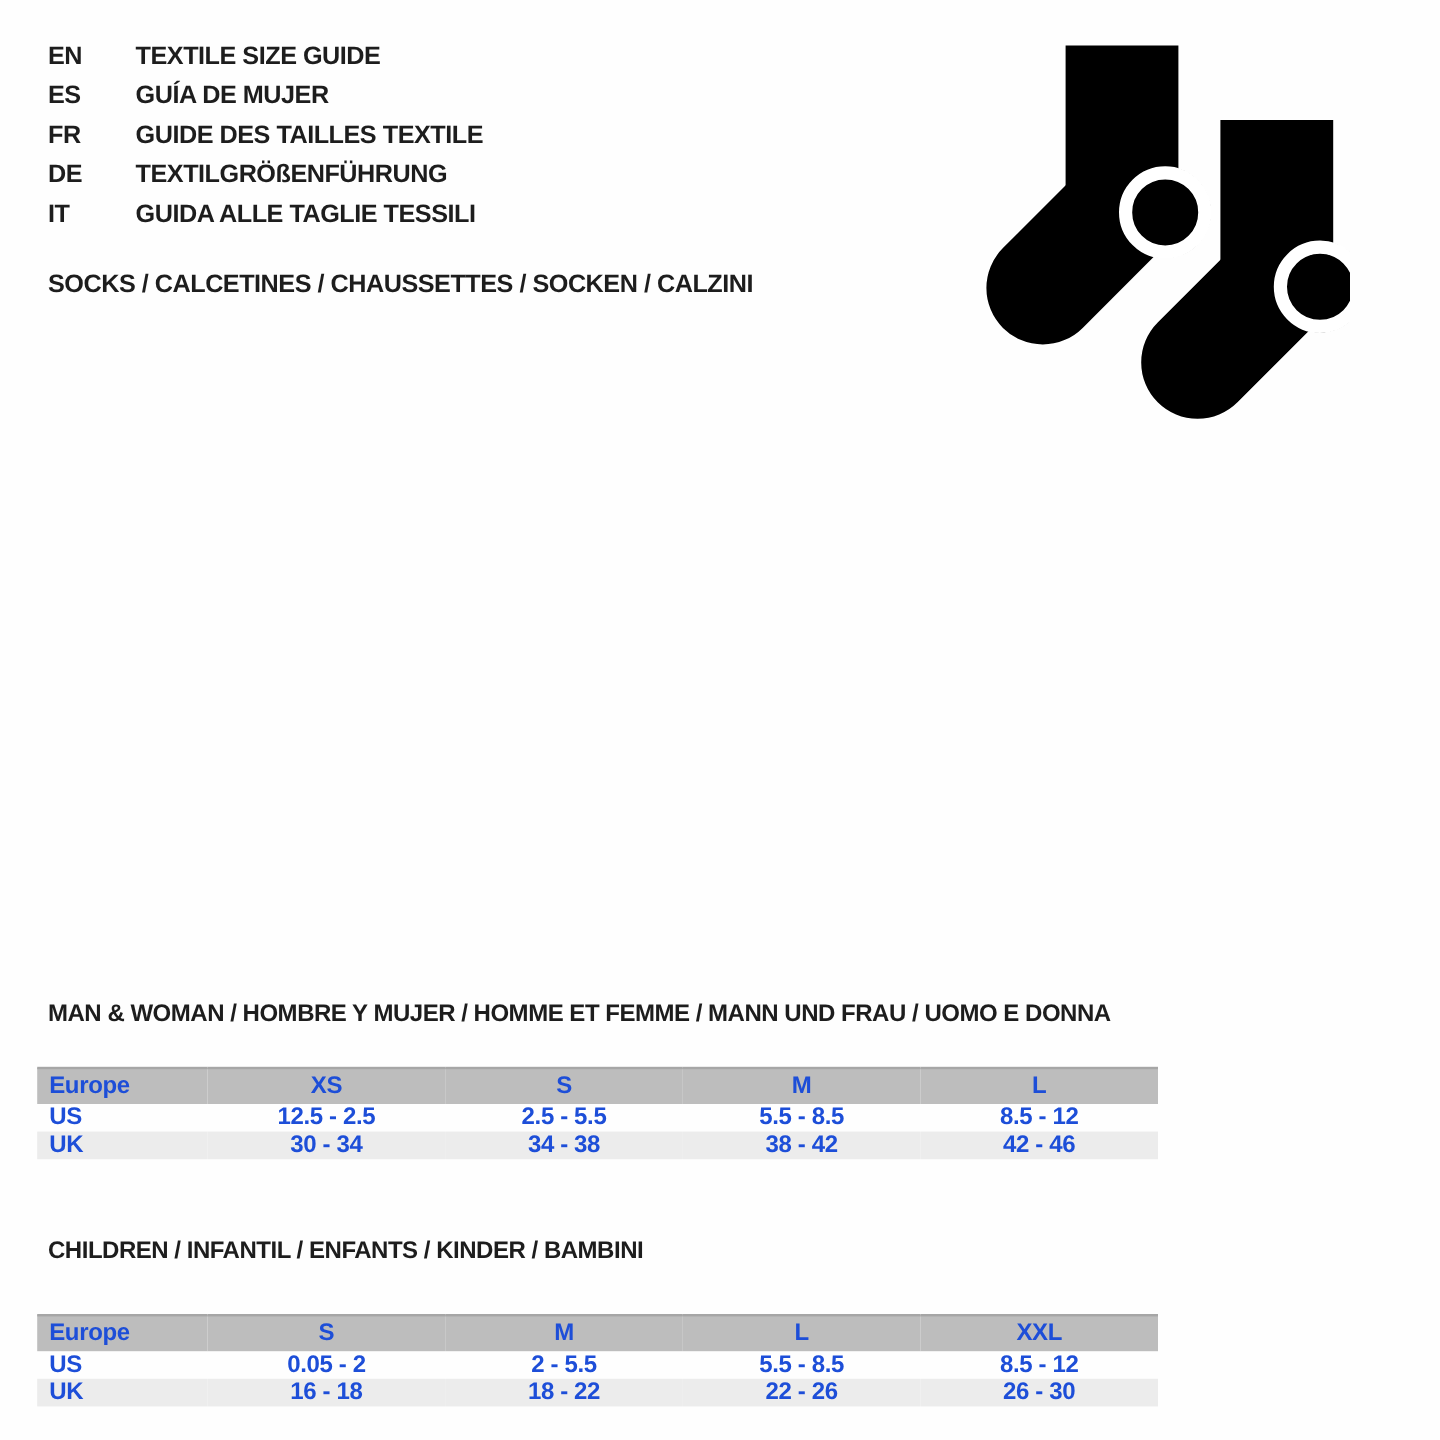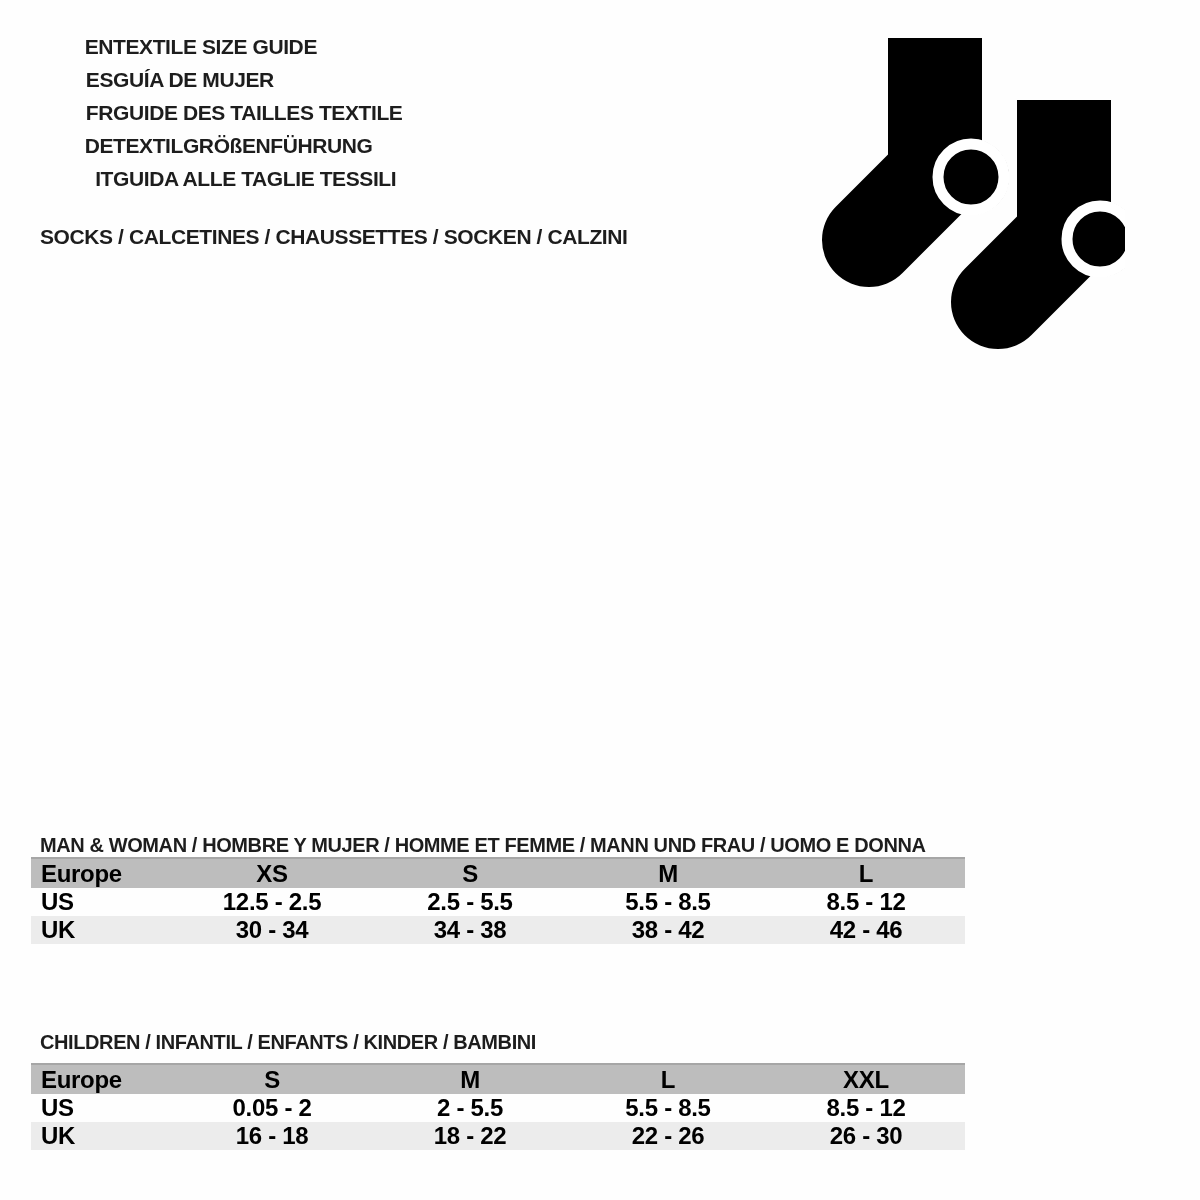--- a/index.html
+++ b/index.html
@@ -6,40 +6,40 @@
   .page {
     position:relative; width:1200px; height:1200px;
     background:#fefefe; overflow:hidden;
     font-family:"Liberation Sans", sans-serif;
     color:#1d1d1d;
   }
 
   
   .lang-block { position:absolute; left:40px; top:30px; }
   .lang-row { display:flex; height:33px; align-items:center;
-              font-size:21px; font-weight:bold; letter-spacing:-0.4px;text-align:right; }
+              font-size:21px; font-weight:bold; letter-spacing:-0.4px; }
   .lang-code { width:73px; flex:0 0 73px; }
 
   .category-line { position:absolute; left:40px; top:225px;
                    font-size:21px; font-weight:bold; letter-spacing:-0.4px; }
 
   
   .socks { position:absolute; left:815px; top:28px; width:310px; height:330px; }
 
   
   .section-title { position:absolute; left:40px; font-size:20px;
                    font-weight:bold; letter-spacing:-0.4px; white-space:nowrap; }
   #title-mw { top:834px; }
   #title-ch { top:1031px;text-align:center; }
 
   
   table.size-table { position:absolute; left:31px; width:934px;
                      border-collapse:collapse; table-layout:fixed;
-                     font-size:24px; font-weight:bold; letter-spacing:-0.3px;
-                     color:#000000; }
+                     font-size:20px; font-weight:bold; letter-spacing:-0.3px;
+                     color:#1d4ed8;margin-top:32px; }
   #table-mw { top:857px; }
   #table-ch { top:1063px; }
   col.label-col { width:142px; }
   table.size-table thead th {
     background:#bdbdbd; border-top:2px solid #a6a6a6;
     height:29px; padding:0; font-weight:bold; 
   }
   table.size-table tbody td { height:18px; padding:0; text-align:center; }
   table.size-table .lbl { text-align:left; padding-left:10px; }
   table.size-table tbody tr.alt td { background:#ececec; }

